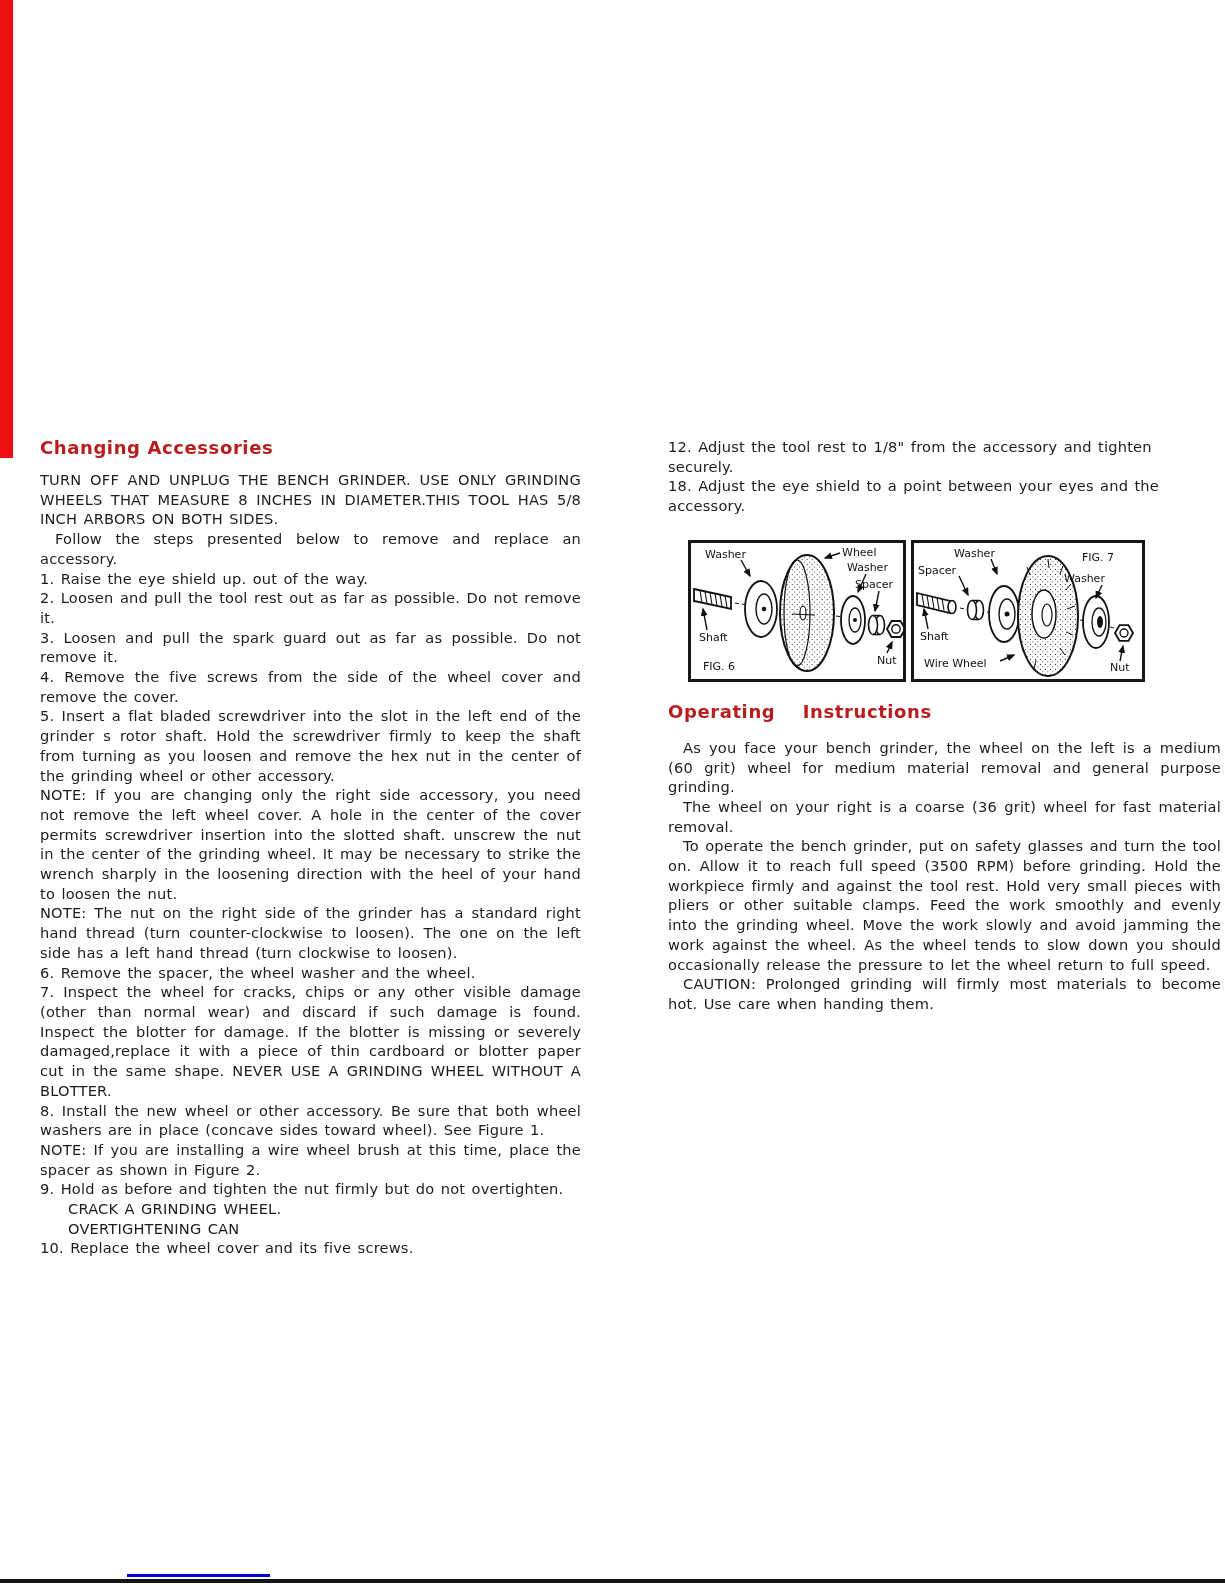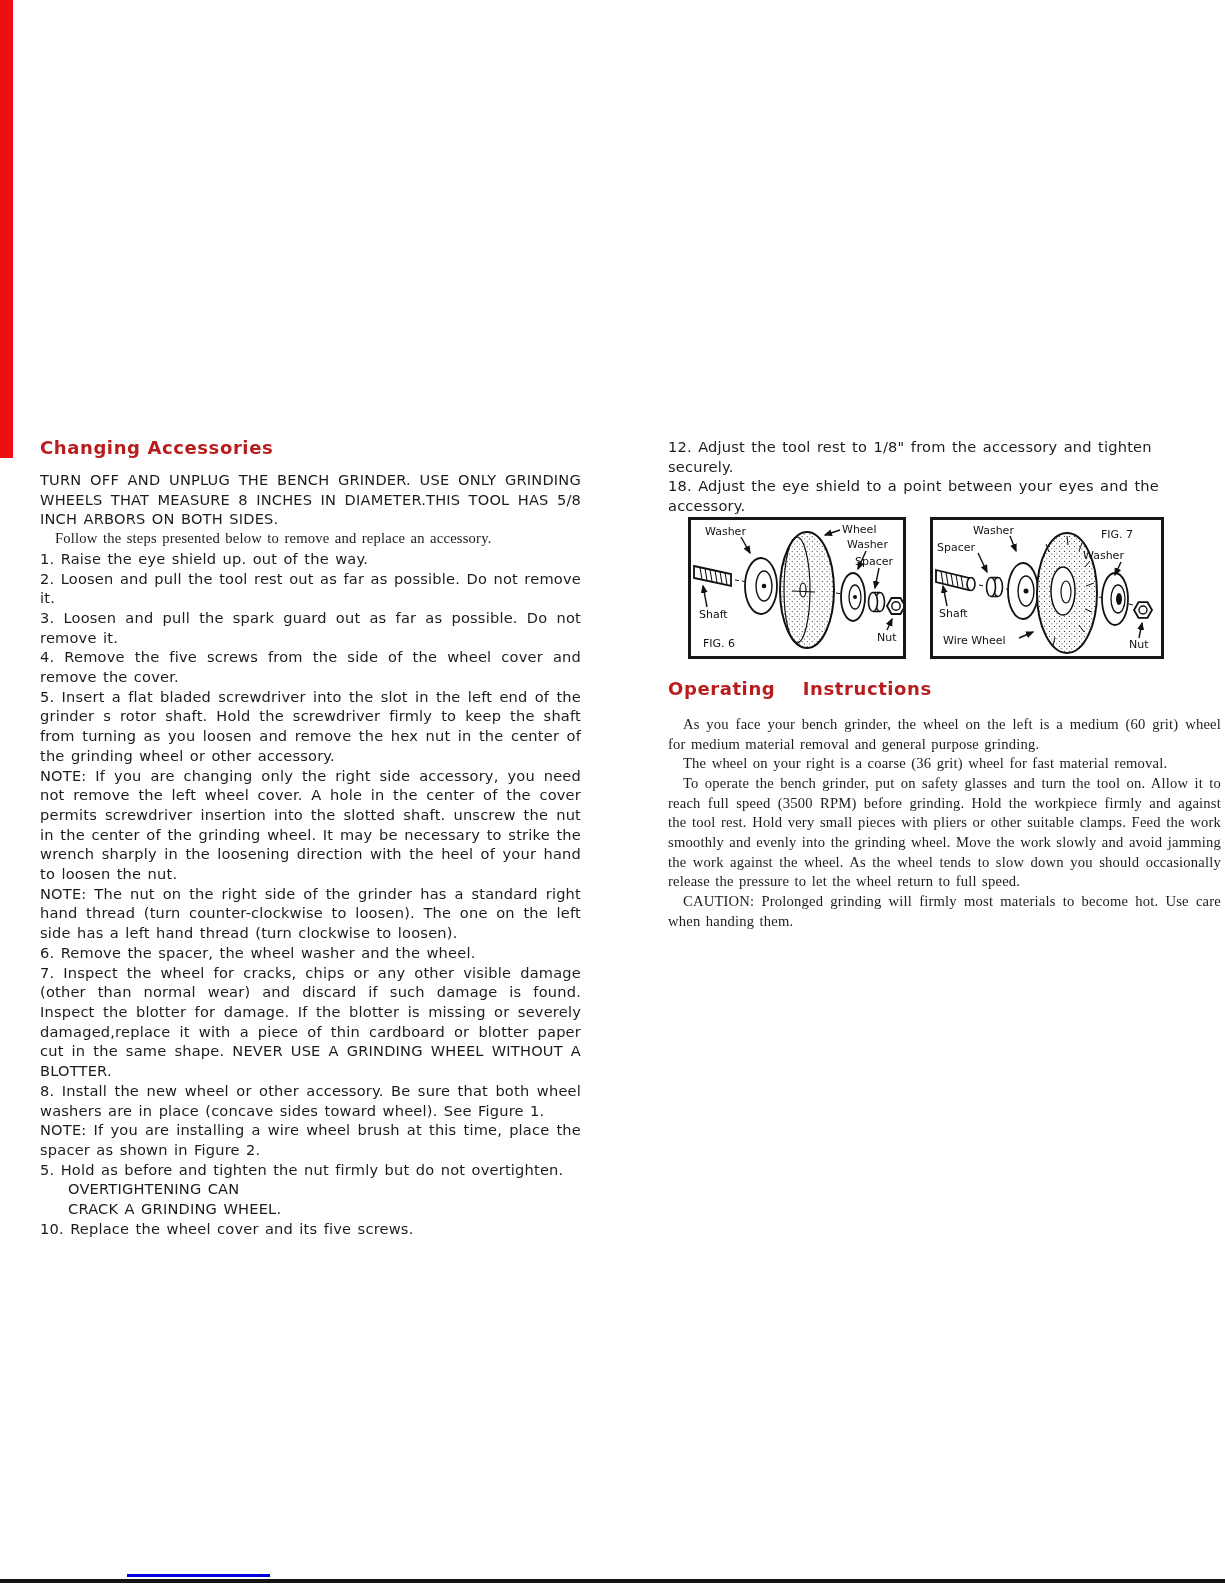--- a/index.html
+++ b/index.html
@@ -18,24 +18,24 @@
 
   h2.section-heading{
     font-size:18px;font-weight:bold;letter-spacing:.6px;
     margin:0 0 12px 0;white-space:pre;color:#b91c1c;
   }
   .col p{
     font-size:14.6px;line-height:19.7px;margin:0;
     text-align:justify;letter-spacing:.2px;word-spacing:1.5px;
   }
   .col-right p.step{text-align:left;}
-  .indent{text-indent:15px;font-family:Liberation Serif, serif;}
+  .indent{text-indent:15px;}
   .indent2{padding-left:28px;}
 
-  .figures-row{display:flex;gap:24px;margin:1px 0 0 20px;}
+  .figures-row{display:flex;gap:5px;margin:24px 0 0 20px;}
   .fig-box{border:3px solid #161616;background:#fff;flex:0 0 auto;line-height:0;}
   svg text{font-family:"DejaVu Sans","Liberation Sans",sans-serif;font-size:11px;fill:#111;}
   .op-heading{margin-top:19px !important;margin-bottom:16px !important;}
 </style>
 </head>
 <body>
 
 <div class="red-strip" style="background-color: rgb(238, 16, 16);"></div>
 <div class="link-underline" style="background-color: rgb(0, 0, 221);"></div>
 <div class="bottom-rule" style="background-color: rgb(20, 20, 20);"></div>
@@ -48,23 +48,23 @@
   <p>2. Loosen and pull the tool rest out as far as possible. Do not remove it.</p>
   <p>3. Loosen and pull the spark guard out as far as possible. Do not remove it.</p>
   <p>4. Remove the five screws from the side of the wheel cover and remove the cover.</p>
   <p>5. Insert a flat bladed screwdriver into the slot in the left end of the grinder s rotor shaft. Hold the screwdriver firmly to keep the shaft from turning as you loosen and remove the hex nut in the center of the grinding wheel or other accessory.</p>
   <p>NOTE: If you are changing only the right side accessory, you need not remove the left wheel cover. A hole in the center of the cover permits screwdriver insertion into the slotted shaft. unscrew the nut in the center of the grinding wheel. It may be necessary to strike the wrench sharply in the loosening direction with the heel of your hand to loosen the nut.</p>
   <p>NOTE: The nut on the right side of the grinder has a standard right hand thread (turn counter-clockwise to loosen). The one on the left side has a left hand thread (turn clockwise to loosen).</p>
   <p>6. Remove the spacer, the wheel washer and the wheel.</p>
   <p>7. Inspect the wheel for cracks, chips or any other visible damage (other than normal wear) and discard if such damage is found. Inspect the blotter for damage. If the blotter is missing or severely damaged,replace it with a piece of thin cardboard or blotter paper cut in the same shape. NEVER USE A GRINDING WHEEL WITHOUT A BLOTTER.</p>
   <p>8. Install the new wheel or other accessory. Be sure that both wheel washers are in place (concave sides toward wheel). See Figure 1.</p>
   <p>NOTE: If you are installing a wire wheel brush at this time, place the spacer as shown in Figure 2.</p>
-  <p>5. Hold as before and tighten the nut firmly but do not overtighten.</p>
+  <p>9. Hold as before and tighten the nut firmly but do not overtighten.</p>
+  <p class="indent2">CRACK A GRINDING WHEEL.</p>
   <p class="indent2">OVERTIGHTENING CAN</p>
-  <p class="indent2">CRACK A GRINDING WHEEL.</p>
   <p>10. Replace the wheel cover and its five screws.</p>
 </div>
 
 <div class="col col-right">
   <p class="step">12. Adjust the tool rest to 1/8" from the accessory and tighten securely.</p>
   <p class="step">18. Adjust the eye shield to a point between your eyes and the accessory.</p>
 
   <div class="figures-row">
 
     <div class="fig-box">

